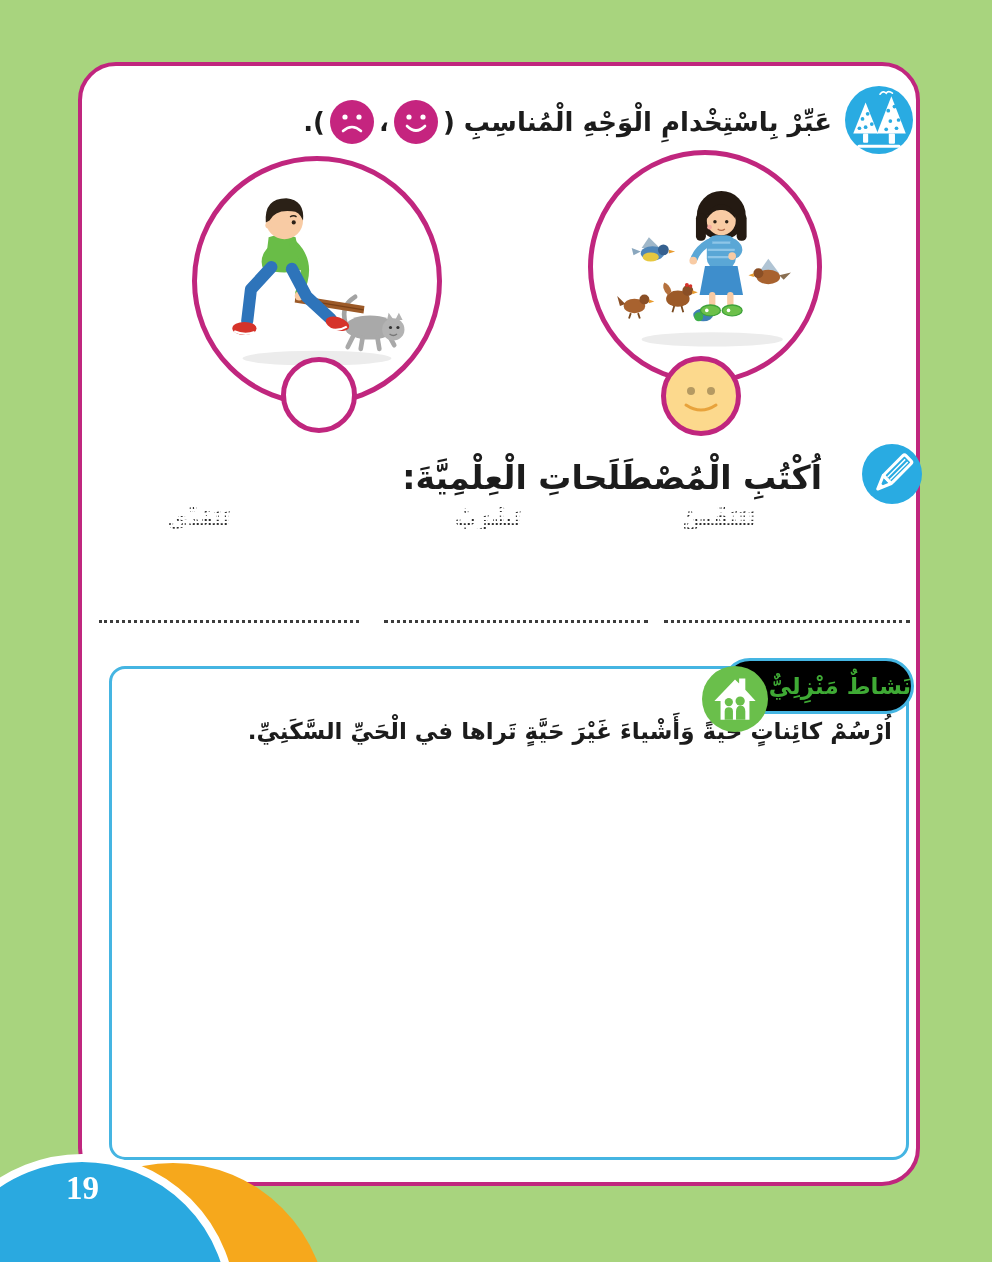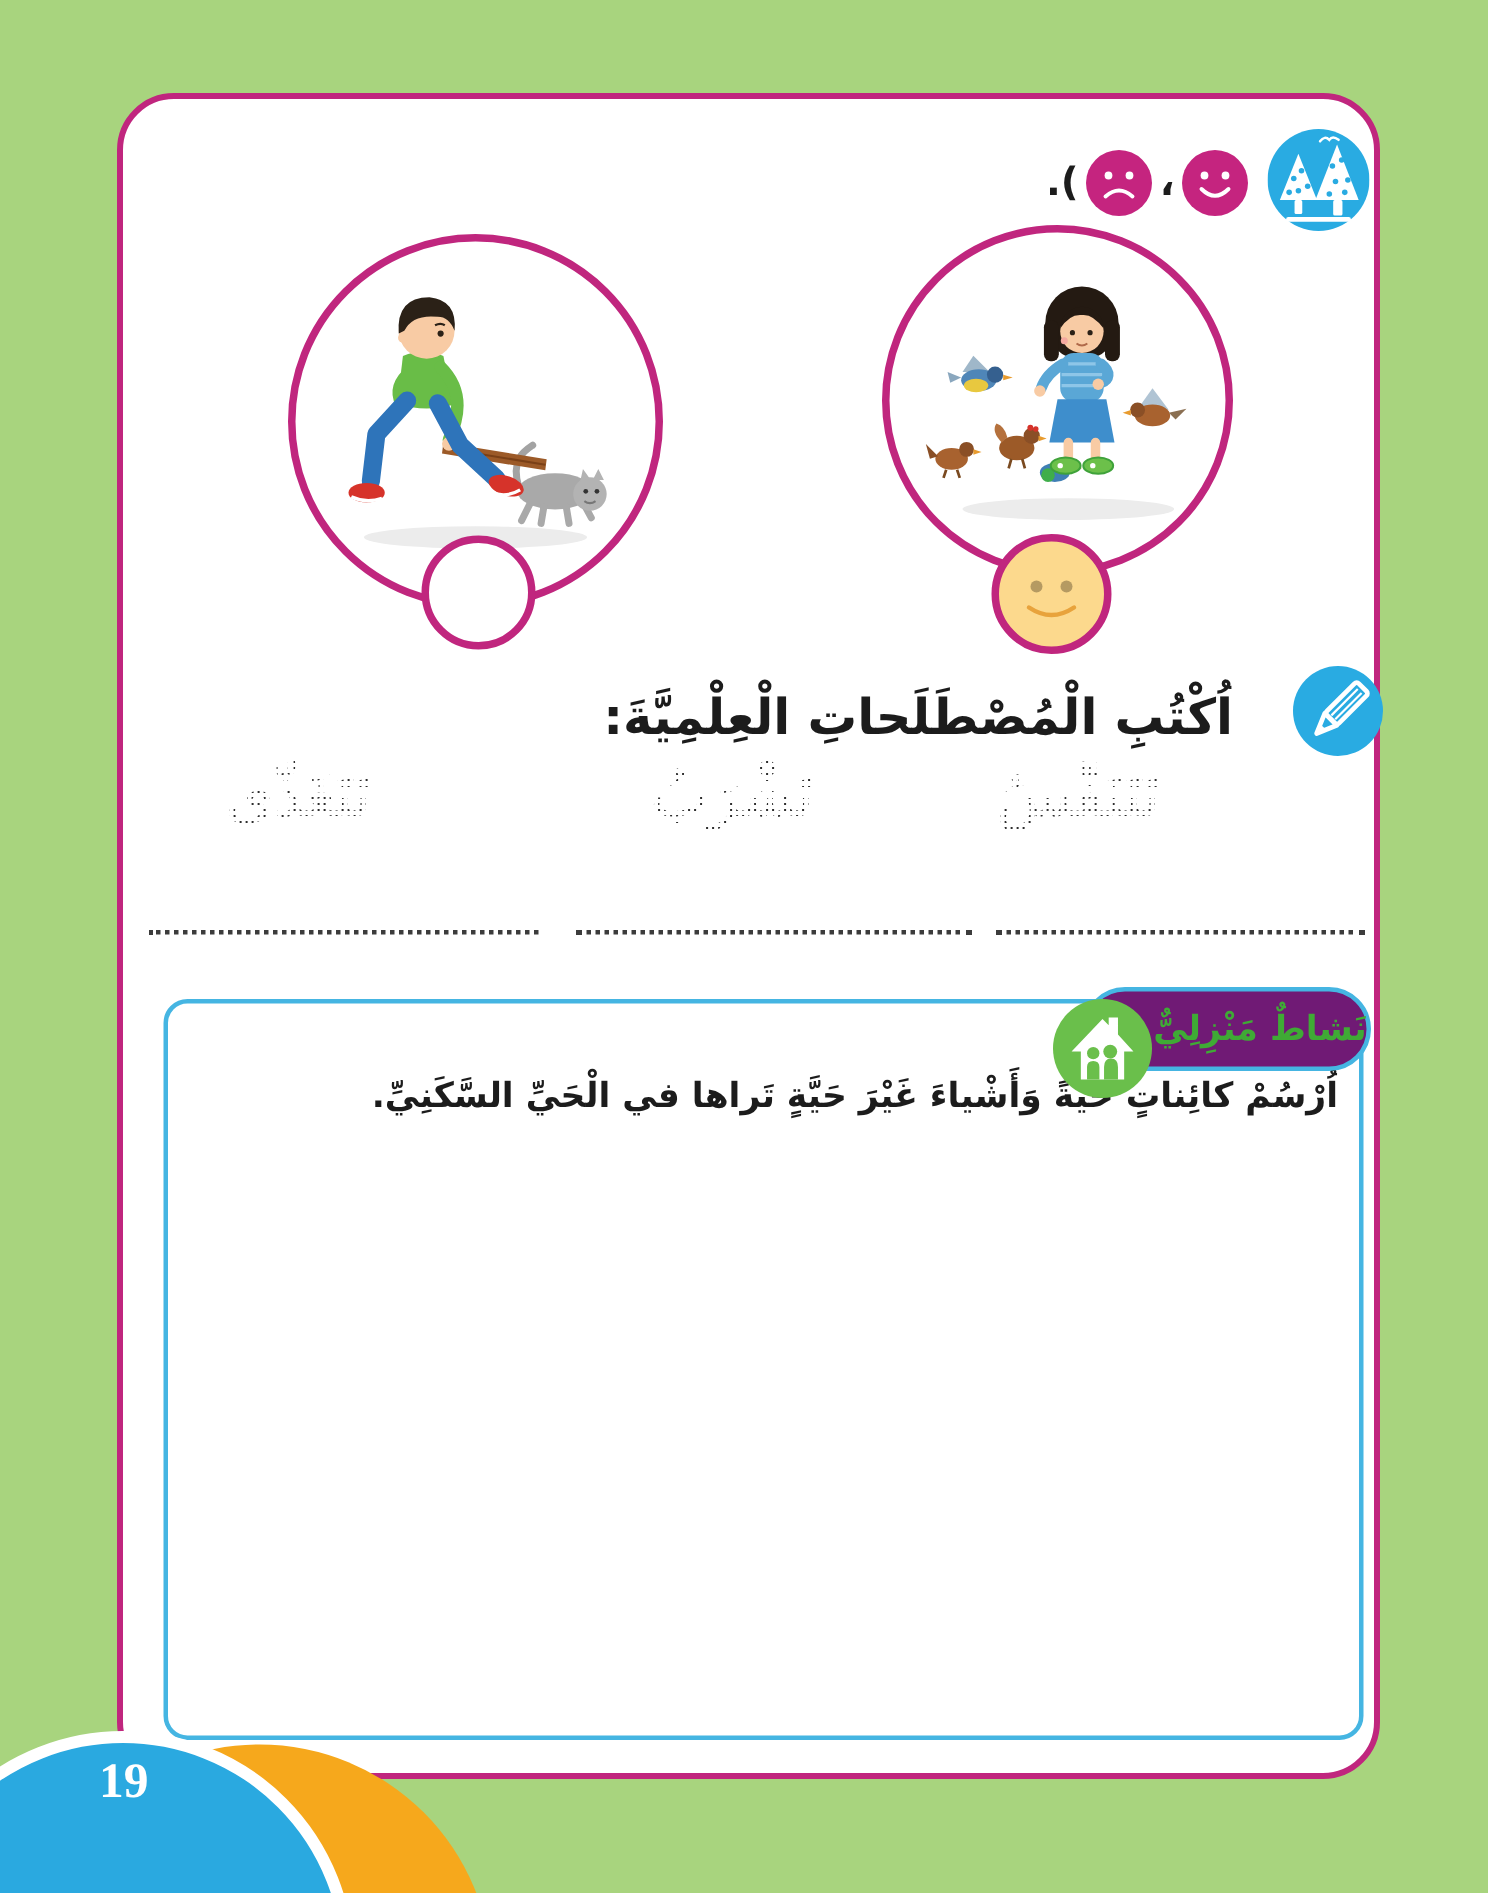--- a/index.html
+++ b/index.html
@@ -23,38 +23,38 @@
   .answer-slot{position:absolute;border:5px solid #c0267e;border-radius:50%;box-sizing:border-box;background:#fff;z-index:3;}
   .slot-empty{left:199px;top:291px;width:76px;height:76px;}
   .slot-smiley{left:579px;top:290px;width:80px;height:80px;background:#fcd98d;
                display:flex;align-items:center;justify-content:center;}
 
   
   .pencil-icon{position:absolute;left:780px;top:378px;width:60px;height:60px;}
   .ex2-text{position:absolute;top:392px;right:94px;direction:rtl;font-size:33px;font-weight:bold;color:#1c1c1c;}
 
   .trace-word{position:absolute;top:440px;transform:translateX(-50%);direction:rtl;
-              font-size:41px;font-weight:normal;color:#555;white-space:nowrap;}
+              font-size:22px;font-weight:bold;color:#555;white-space:nowrap;}
   @supports ((-webkit-background-clip:text) or (background-clip:text)){
     .trace-word{background-image:radial-gradient(circle,#2e2e2e 30%,rgba(0,0,0,0) 36%);
                 background-size:4px 4px;-webkit-background-clip:text;background-clip:text;color:transparent;}
   }
   .tw-breathes{left:637px;}
   .tw-drinks{left:406px;}
   .tw-feeds{left:117px;}
 
   .answer-line{position:absolute;top:548px;height:6px;border-bottom:3px dotted #3c3c3c;}
   .line-right{left:582px;width:246px;}
   .line-mid{left:302px;width:264px;}
   .line-left{left:17px;width:260px;}
 
   
   .activity-box{position:absolute;left:27px;top:600px;width:800px;height:494px;border:3px solid #45b5e2;
                 border-radius:16px;box-sizing:border-box;background:#fff;}
-  .activity-badge{position:absolute;left:640px;top:592px;width:192px;height:56px;background:#701a75;
+  .activity-badge{position:absolute;left:640px;top:592px;width:192px;height:56px;background:#000000;
                   border:3px solid #45b5e2;border-radius:28px;box-sizing:border-box;z-index:2;
                   display:flex;align-items:center;justify-content:center;padding-left:44px;}
   .activity-title{direction:rtl;font-size:23px;font-weight:bold;color:#3faa35;white-space:nowrap;}
   .house-icon{position:absolute;left:620px;top:600px;width:66px;height:66px;z-index:3;}
   .activity-text{position:absolute;top:652px;right:24px;direction:rtl;font-size:23px;font-weight:bold;
                  color:#1c1c1c;white-space:nowrap;}
   .drawing-area{position:absolute;left:45px;top:705px;width:760px;height:375px;}
 
   
   .corner-orange{position:absolute;left:18px;top:1163px;width:310px;height:310px;border-radius:50%;
@@ -85,20 +85,21 @@
       <circle cx="44" cy="34" r="1.8" fill="#29abe2"></circle>
         <circle cx="52" cy="33" r="1.8" fill="#29abe2"></circle>
       <circle cx="40" cy="42" r="1.8" fill="#29abe2"></circle>
         <circle cx="50" cy="41" r="1.8" fill="#29abe2"></circle>
       <rect x="42.5" y="46" width="6" height="10" rx="1" fill="#ffffff"></rect>
       <path d="M34 8 q3 -4 6 -1 q2 -3 6 0" stroke="#ffffff" stroke-width="1.6" fill="none" stroke-linecap="round"></path>
       <rect x="12" y="57" width="42" height="3" rx="1.5" fill="#ffffff"></rect>
     </svg>
 
     <div class="header-text">
+      <span>عَبِّرْ بِاسْتِخْدامِ الْوَجْهِ الْمُناسِبِ (</span>
       <svg class="face-inline" viewBox="0 0 44 44">
         <circle cx="22" cy="22" r="22" fill="#c5247f"></circle>
         <circle cx="15" cy="17" r="2.6" fill="#ffffff"></circle>
           <circle cx="29" cy="17" r="2.6" fill="#ffffff"></circle>
         <path d="M13 26 Q22 35 31 26" stroke="#ffffff" stroke-width="2.6" fill="none" stroke-linecap="round"></path>
       </svg>
       <span>،</span>
       <svg class="face-inline" viewBox="0 0 44 44">
         <circle cx="22" cy="22" r="22" fill="#c5247f"></circle>
         <circle cx="15" cy="17" r="2.6" fill="#ffffff"></circle>

